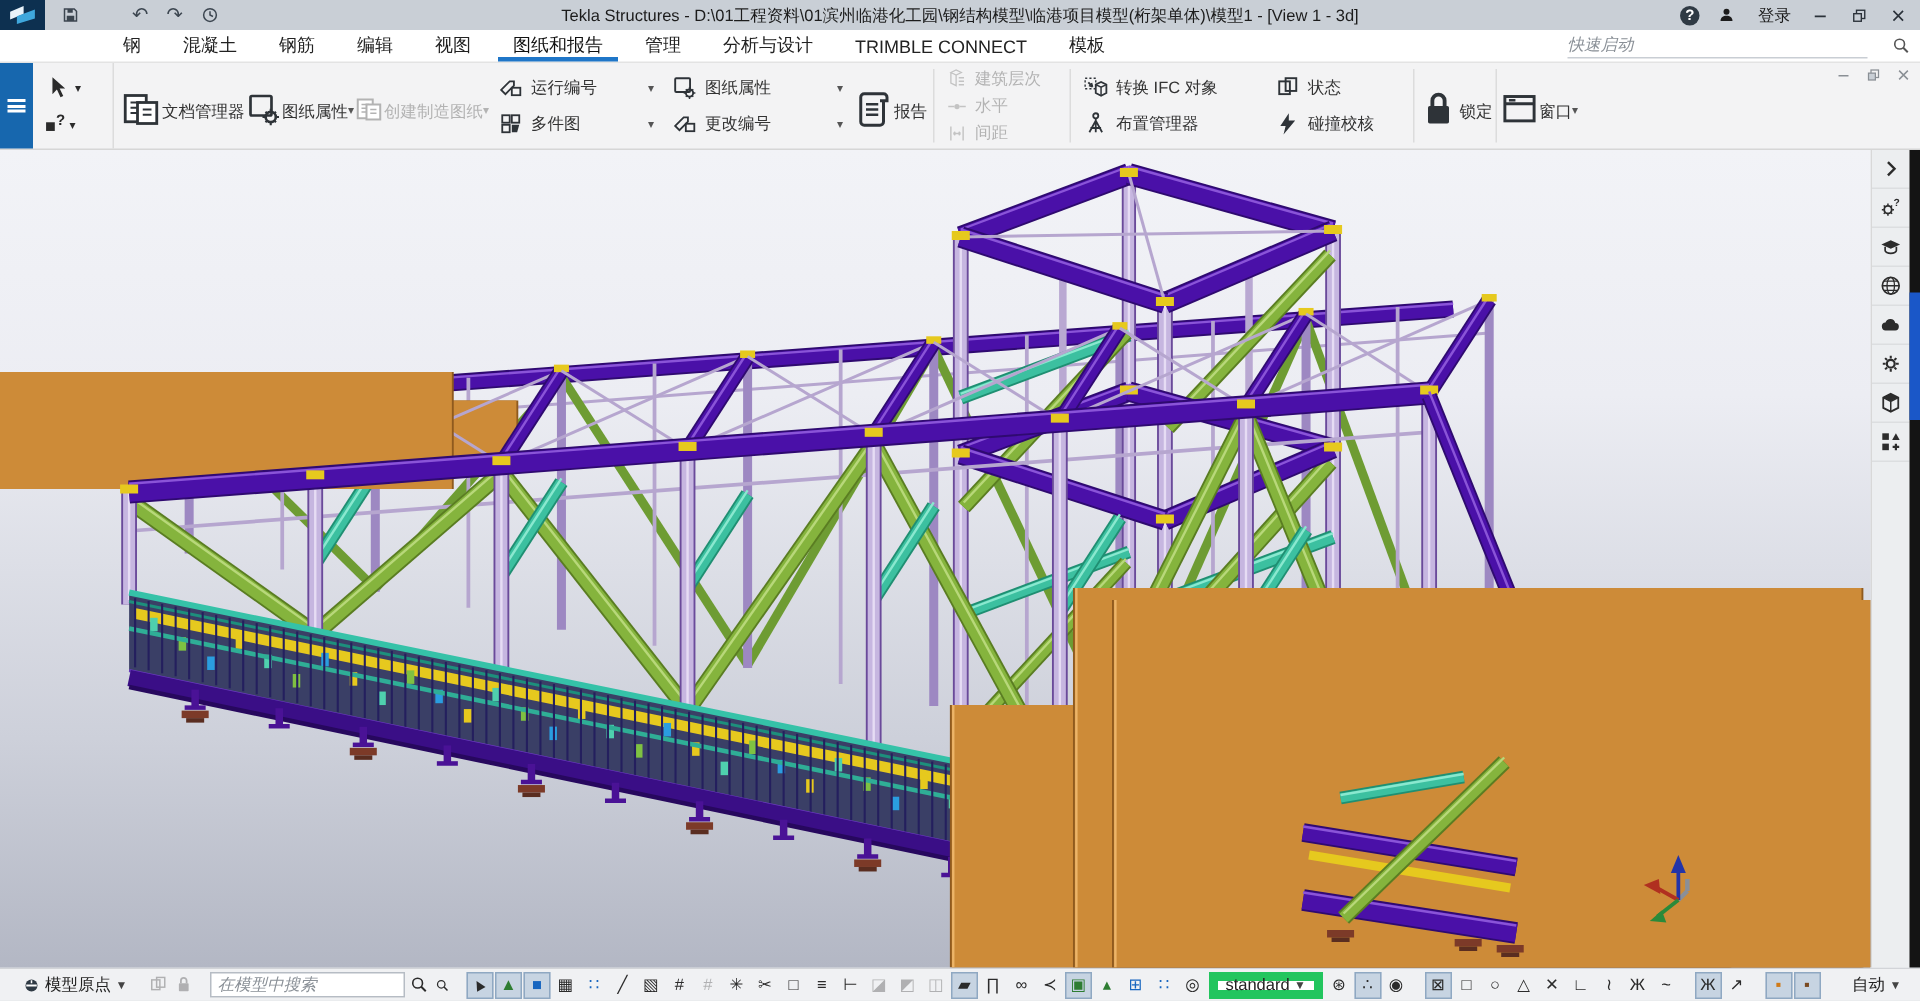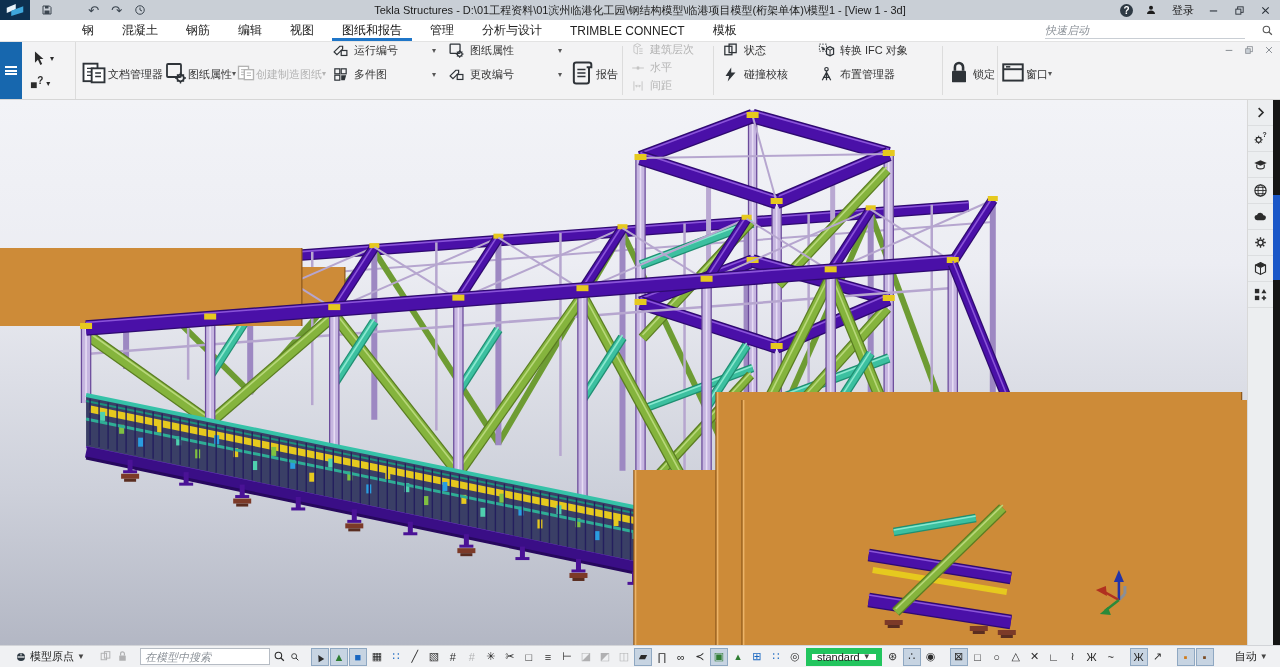--- a/index.html
+++ b/index.html
@@ -36,21 +36,21 @@
   .hamb{width:12px;height:9px;border-top:2px solid #fff;border-bottom:2px solid #fff;position:relative}
   .hamb::after{content:"";position:absolute;left:0;right:0;top:1.5px;height:2px;background:#fff}
   .rb-left{width:54px;display:flex;flex-direction:column;justify-content:center;gap:8px;padding-left:8px;border-right:1px solid #dcdcdc;flex:none}
   .rb-left .row{display:flex;align-items:center;gap:3px;color:#2b2b2b}
   .rb-body{display:flex;align-items:stretch;flex:1;padding-left:4px}
   .rb-big{width:84px;display:flex;flex-direction:row;align-items:center;justify-content:flex-start;padding-top:5px;cursor:default}
   .rb-big .ic{width:28px;height:28px;color:#2e3338}
   .rb-big .lbl{font-size:11px;color:#333;margin-top:3px;white-space:nowrap}
   .rb-big .caret{font-size:8px;color:#555;line-height:5px}
   .rb-big.dis .ic,.rb-big.dis .lbl,.rb-big.dis .caret{color:#b3b3b3}
-  .rb-col{display:flex;flex-direction:column;justify-content:flex-start;gap:7px;padding:0 6px}
+  .rb-col{display:flex;flex-direction:column;justify-content:center;gap:7px;padding:0 6px}
   .rb-small{display:flex;align-items:center;gap:5px;font-size:11px;color:#333;white-space:nowrap}
   .rb-small .ic{width:17px;height:17px;color:#2e3338;flex:none}
   .rb-small .caret{margin-left:auto;font-size:8px;color:#555}
   .rb-small.dis{color:#b3b3b3}
   .rb-small.dis .ic{color:#c3c3c3}
   .rb-div{width:1px;background:#dcdcdc;margin:4px 2px}
   .rb-minictl{position:absolute;top:3px;right:6px;display:flex;gap:10px;color:#8a8f95}
   .rb-minictl svg{width:10px;height:10px}
 
   
@@ -432,47 +432,47 @@
       <div class="rb-small dis">
         <svg class="ic" style="width:14px;height:14px">
             <use href="#sym-gap"></use>
           </svg>
         <span>间距</span>
       </div>
     </div>
 
     <div class="rb-div"></div>
 
+    <div class="rb-col" style="width:128px">
+      <div class="rb-small">
+        <svg class="ic">
+            <use href="#sym-cube-arrow"></use>
+          </svg>
+        <span>转换 IFC 对象</span>
+      </div>
+      <div class="rb-small">
+        <svg class="ic">
+            <use href="#sym-tripod"></use>
+          </svg>
+        <span>布置管理器</span>
+      </div>
+    </div>
+
     <div class="rb-col" style="width:96px">
       <div class="rb-small">
         <svg class="ic">
             <use href="#sym-sq2"></use>
           </svg>
         <span>状态</span>
       </div>
       <div class="rb-small">
         <svg class="ic">
             <use href="#sym-bolt"></use>
           </svg>
         <span>碰撞校核</span>
-      </div>
-    </div>
-
-    <div class="rb-col" style="width:128px">
-      <div class="rb-small">
-        <svg class="ic">
-            <use href="#sym-cube-arrow"></use>
-          </svg>
-        <span>转换 IFC 对象</span>
-      </div>
-      <div class="rb-small">
-        <svg class="ic">
-            <use href="#sym-tripod"></use>
-          </svg>
-        <span>布置管理器</span>
       </div>
     </div>
 
     <div class="rb-div"></div>
 
     <div class="rb-big" style="width:50px">
       <svg class="ic">
           <use href="#sym-lock"></use>
         </svg>
       <span class="lbl">锁定</span>

